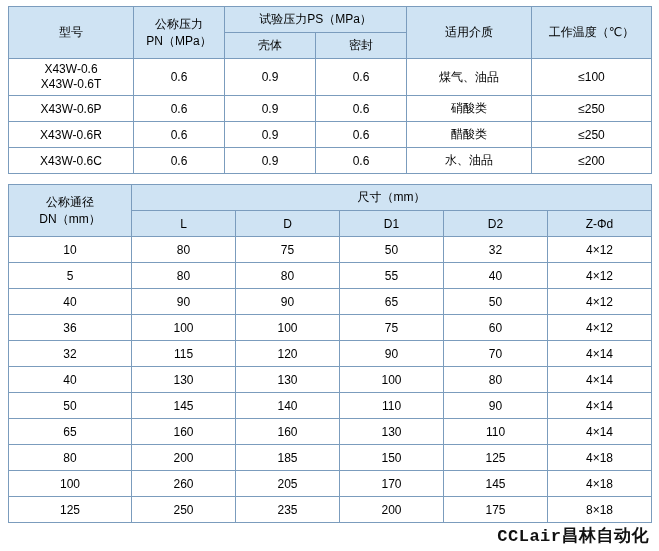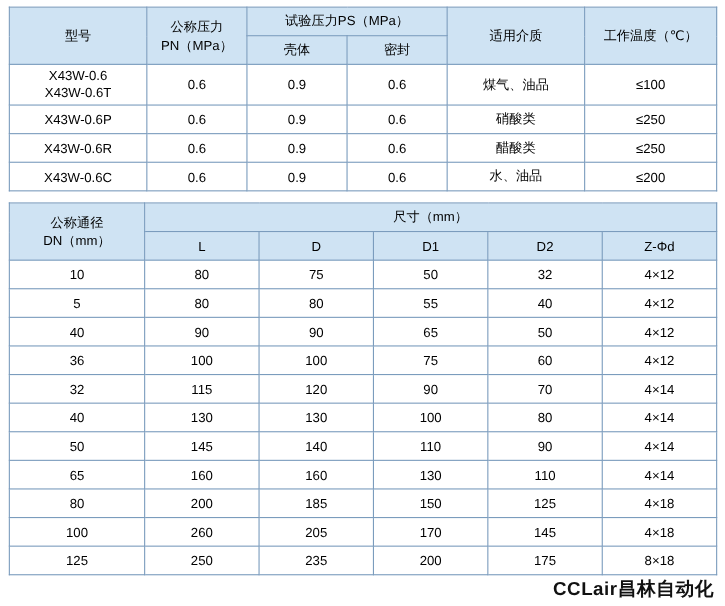--- a/index.html
+++ b/index.html
@@ -60,21 +60,21 @@
     position: absolute;
     right: 10px;
     bottom: 4px;
     font-size: 17px;
     font-weight: bold;
     color: #111;
     font-family: "Liberation Serif", "DejaVu Serif", serif;
     letter-spacing: 0.5px;
   }
   .wm-cc {
-    font-family: Liberation Sans, sans-serif;
+    font-family: Liberation Mono, monospace;
   }
 </style>
 </head>
 <body>
 
 <div class="page">
 
 
   <table class="t1">
     <colgroup>

